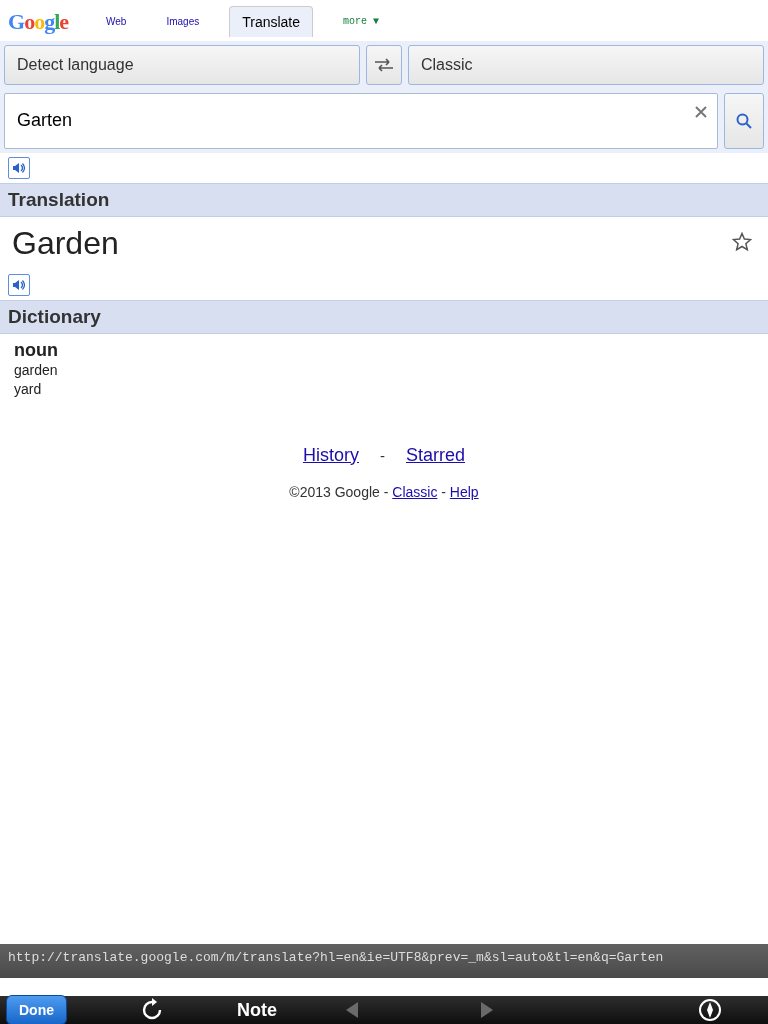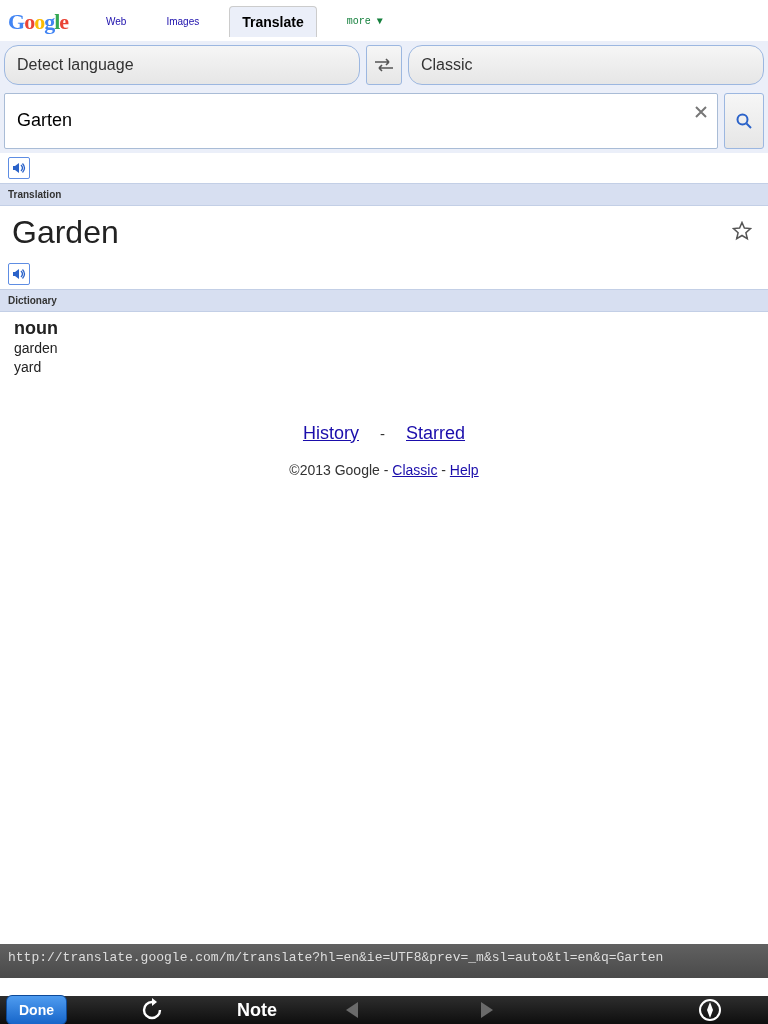--- a/index.html
+++ b/index.html
@@ -5,37 +5,37 @@
 * { margin: 0; padding: 0; box-sizing: border-box; }
 body { font-family: Arial, sans-serif; font-size: 14px; width: 768px; height: 1024px; position: relative; background: #fff; }
 
 .topnav { display: flex; align-items: center; padding: 6px 4px 4px 4px; gap: 20px; }
 .google-logo { font-family: Georgia, serif; font-size: 22px; font-weight: bold; letter-spacing: -1px; margin-right: 8px; margin-left: 4px; }
 .google-logo .b { color: #4285F4; }
 .google-logo .r { color: #EA4335; }
 .google-logo .y { color: #FBBC05; }
 .google-logo .g { color: #34A853; }
 .topnav a { color: #1a0dab; text-decoration: none; font-size: 10px; padding: 6px 10px; }
-.topnav .tab-active { background: #ebeff9; border: 1px solid #ccc; border-bottom: none; border-radius: 4px 4px 0 0; color: #000; font-weight: bold; padding: 7px 12px; }
+.topnav .tab-active { background: #ebeff9; border: 1px solid #ccc; border-bottom: none; border-radius: 4px 4px 0 0; color: #000; font-weight: normal; padding: 7px 12px; }
 .topnav .more { color: #15803d; font-family: Liberation Mono, monospace; }
 
 .langbar { display: flex; gap: 6px; padding: 4px 4px; background: #ebeff9; }
-.lang-select { flex: 1; background: linear-gradient(#f6f6f6, #e6e6e6); border: 1px solid #9cb7e0; border-radius: 14px; padding: 10px 12px; font-size: 16px; color: #333; cursor: pointer; }
+.lang-select { flex: 1; background: linear-gradient(#f6f6f6, #e6e6e6); border: 1px solid #9cb7e0; border-radius: 3px; padding: 10px 12px; font-size: 16px; color: #333; cursor: pointer; }
 .swap-btn { width: 36px; background: linear-gradient(#f6f6f6, #e6e6e6); border: 1px solid #9cb7e0; border-radius: 3px; display: flex; align-items: center; justify-content: center; cursor: pointer; padding: 0 4px; }
 
 .input-row { display: flex; gap: 6px; padding: 4px 4px; background: #ebeff9; align-items: stretch; }
 .input-wrap { flex: 1; position: relative; background: #fff; border: 1px solid #a9bcd6; border-radius: 2px; display: flex; align-items: flex-start; }
 .source-input { flex: 1; border: none; outline: none; font-size: 18px; padding: 16px 12px; background: transparent; resize: none; height: 54px; font-family: Arial, sans-serif; }
 .clear-x { font-size: 18px; color: #777; cursor: pointer; padding: 8px 10px; }
 .search-btn { width: 40px; background: linear-gradient(#f6f6f6, #e6e6e6); border: 1px solid #9cb7e0; border-radius: 3px; display: flex; align-items: center; justify-content: center; cursor: pointer; }
 
 .audio-row { padding: 4px 8px; background: #fff; }
 .audio-btn { width: 22px; height: 22px; border: 1px solid #5e8de3; border-radius: 2px; display: flex; align-items: center; justify-content: center; cursor: pointer; background: #fff; }
 
-.section-header { background: #d7dff1; padding: 5px 8px; font-size: 10px; font-weight: bold; color: #333; border-top: 1px solid #c3cfe6; border-bottom: 1px solid #c3cfe6; }
+.section-header { background: #d7dff1; padding: 5px 8px; font-size: 19px; font-weight: bold; color: #333; border-top: 1px solid #c3cfe6; border-bottom: 1px solid #c3cfe6; }
 
 .translation-row { display: flex; align-items: center; padding: 8px 12px; }
 .translation-text { font-size: 32px; color: #222; flex: 1; }
 .star-btn { color: #555; cursor: pointer; padding: 4px; }
 
 .dict-body { padding: 6px 14px; color: #222; }
 .pos { font-weight: bold; font-size: 18px; }
 .defline { font-size: 14px; line-height: 1.35; }
 
 .footer-links { text-align: center; margin-top: 40px; font-size: 18px; }

